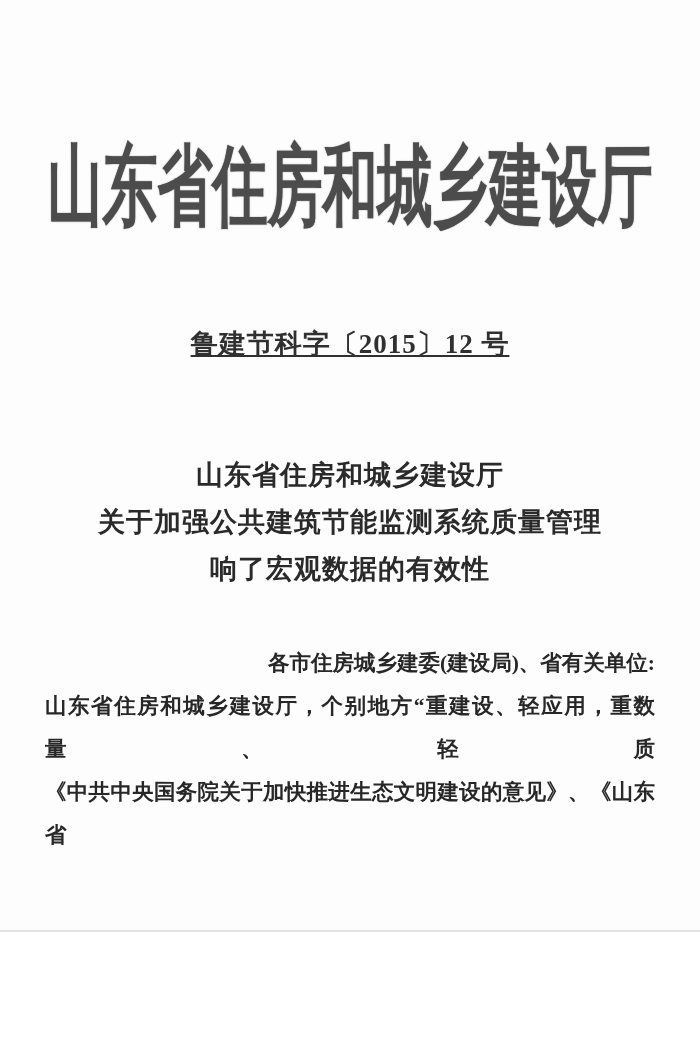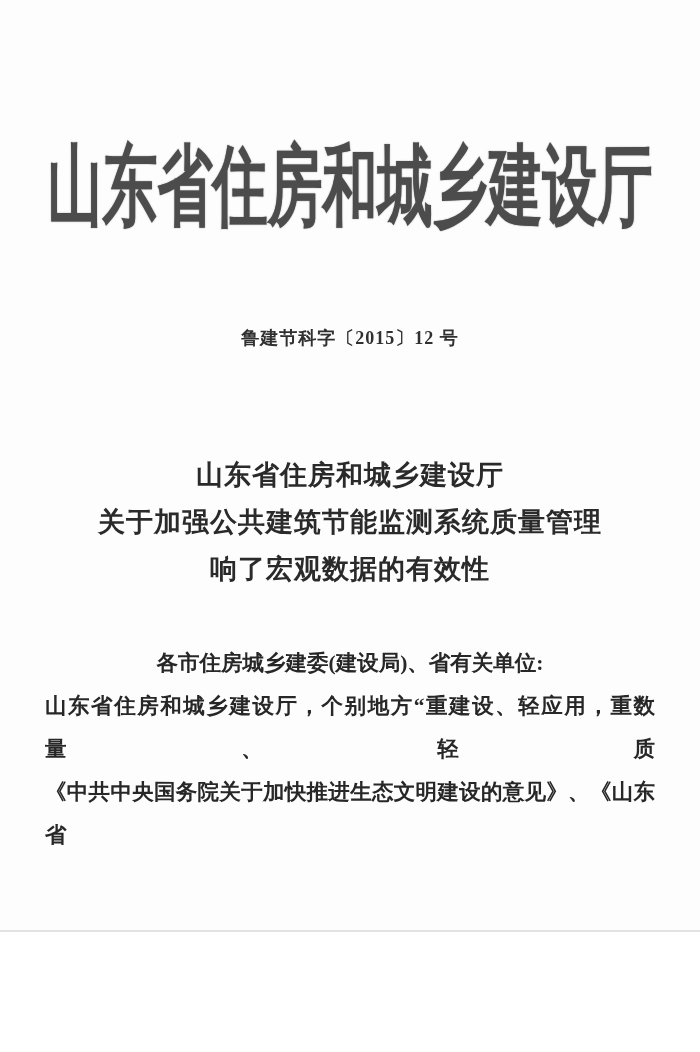--- a/index.html
+++ b/index.html
@@ -33,24 +33,25 @@
     text-shadow: 0 0 1px #6a6a6a;
     white-space: nowrap;
   }
   
   .doc-number {
     position: absolute;
     top: 326px;
     left: 0;
     width: 100%;
     text-align: center;
-    font-size: 18px;
+    font-size: 27px;
     font-weight: 700;
     letter-spacing: 1px;
     color: #303030;
+    text-decoration: underline;
   }
   
   .title-block {
     position: absolute;
     top: 452px;
     left: 0;
     width: 100%;
     text-align: center;
     font-family: "Liberation Sans", sans-serif;
     font-weight: 700;
@@ -64,21 +65,21 @@
     position: absolute;
     top: 642px;
     left: 45px;
     width: 610px;
     font-size: 21.5px;
     line-height: 43px;
     font-weight: 600;
     color: #272727;
   }
   .salutation {
-    text-align: center;
+    text-align: right;
     white-space: nowrap;
   }
   .para-line {
     text-align: justify;
     text-align-last: justify;
     -moz-text-align-last: justify;
   }
   .para-line.indent {
     padding-left: 43px;
   }

